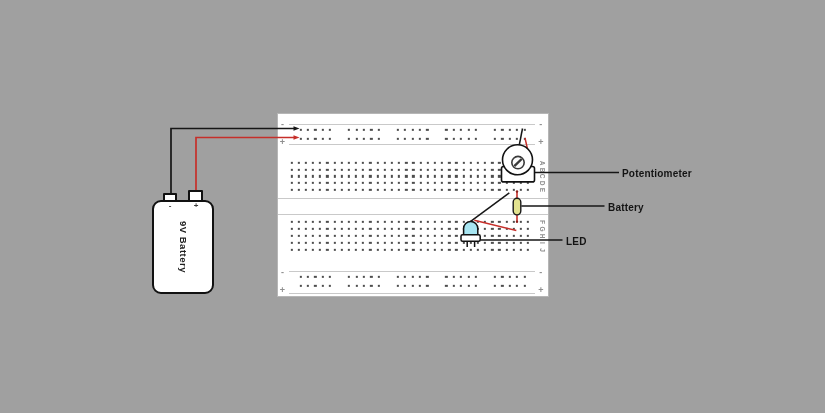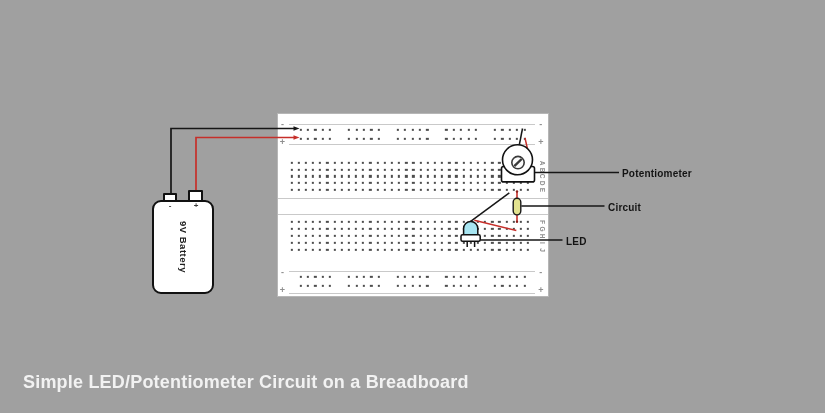--- a/index.html
+++ b/index.html
@@ -563,17 +563,16 @@
   </svg>
 
   <div class="bat-terminal" style="left:163px;top:193px;width:14px;height:10px;"></div>
   <div class="bat-terminal" style="left:188px;top:190px;width:15px;height:13px;"></div>
   <div class="bat-body"></div>
   <div class="bat-mark" style="left:170px;top:206px;">-</div>
   <div class="bat-mark" style="left:196px;top:206px;">+</div>
   <div class="bat-label">9V Battery</div>
 
   <div class="comp-label" style="left:622px;top:173px;">Potentiometer</div>
-  <div class="comp-label" style="left:608px;top:206.5px;">Circuit</div>
+  <div class="comp-label" style="left:608px;top:206.5px;">Battery</div>
   <div class="comp-label" style="left:566px;top:240.5px;">LED</div>
 
-  <div class="title">Simple LED/Potentiometer Circuit on a Breadboard</div>
 </div>
 
 </body></html>

